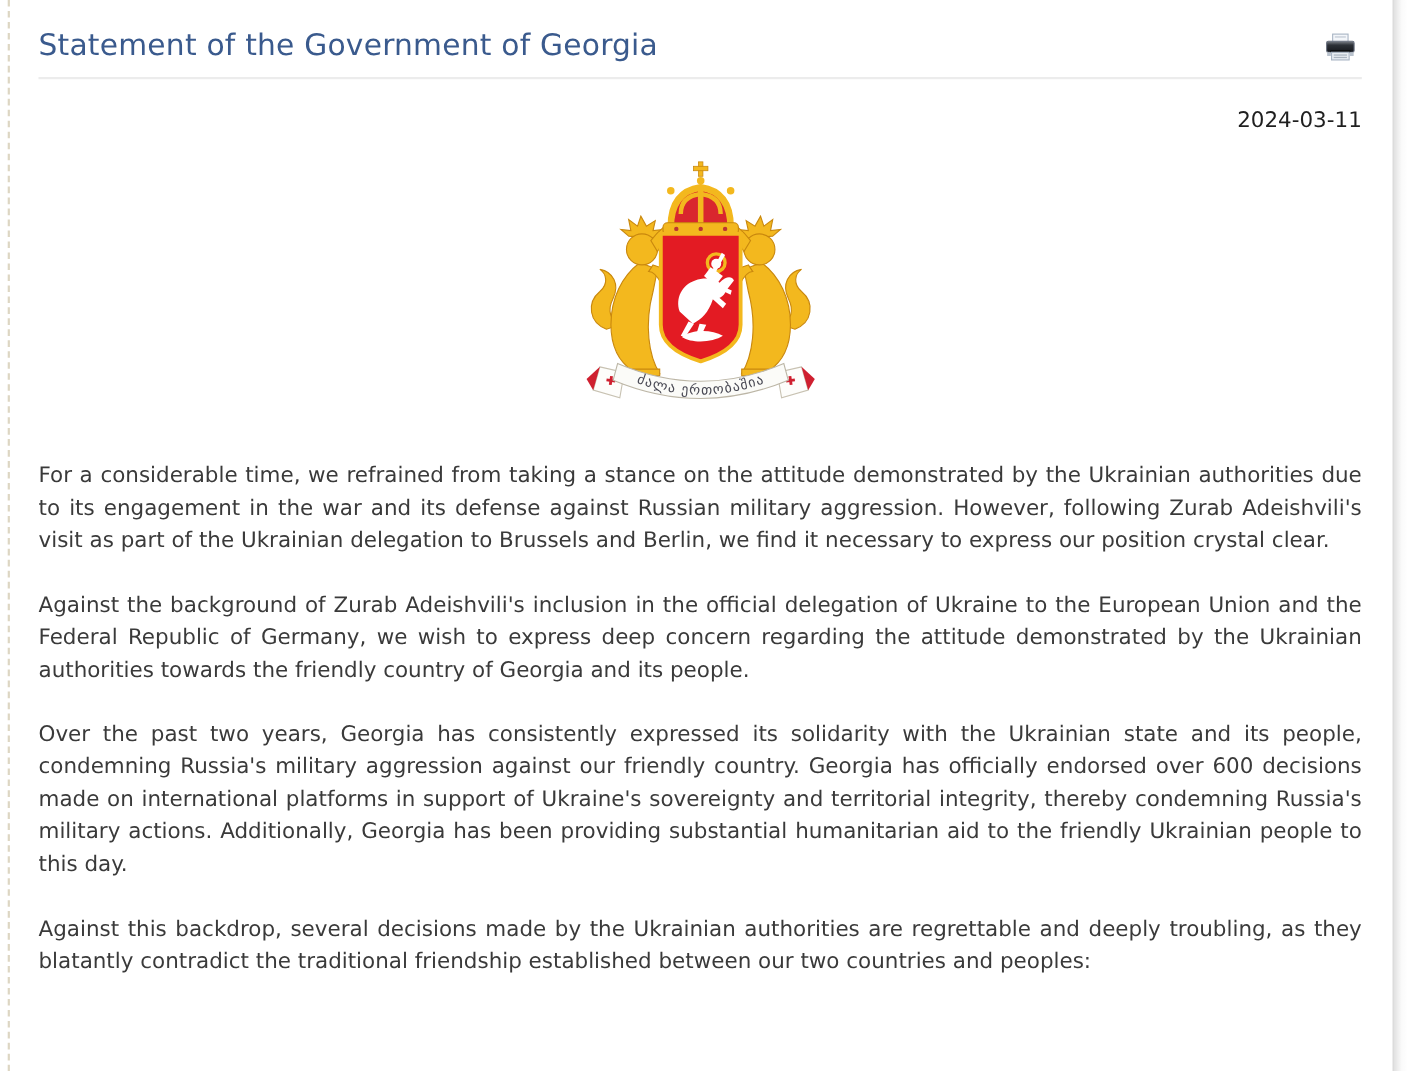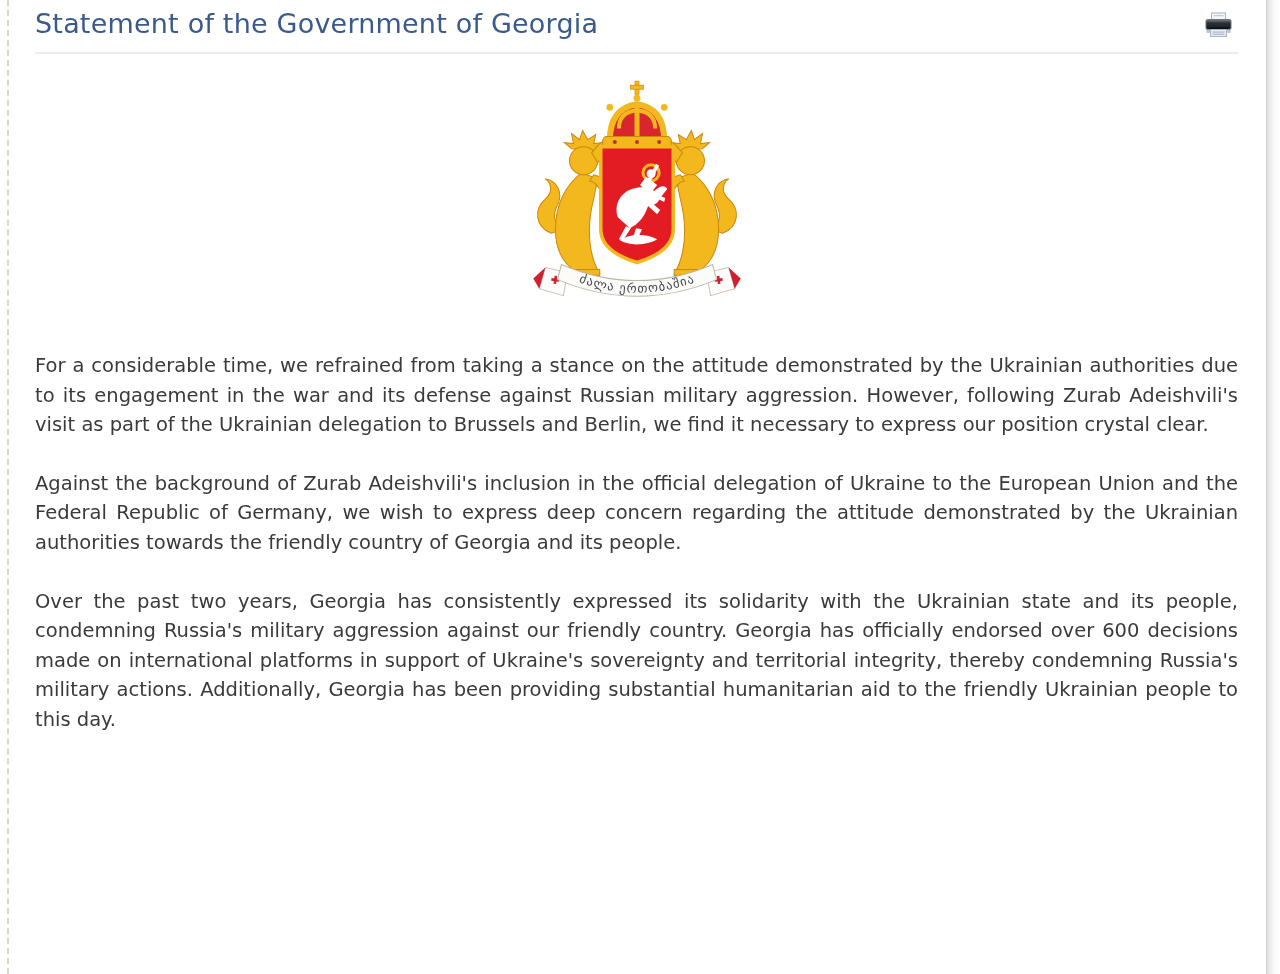--- a/index.html
+++ b/index.html
@@ -12,21 +12,21 @@
     position:absolute;left:7px;top:0;bottom:0;width:0;
     border-left:2px dashed #ddd6c3;
   }
   .right-edge{
     position:absolute;right:0;top:0;bottom:0;width:13px;
     background:linear-gradient(to right, rgba(0,0,0,0.12), rgba(0,0,0,0.02) 55%, rgba(0,0,0,0));
     border-left:1px solid #d2d2d2;
   }
   .content{
     position:absolute;left:9px;right:14px;top:0;bottom:0;
-    padding:6px 28px 10px 26px;
+    padding:24px 28px 10px 26px;
     box-sizing:border-box;
   }
   .header-row{
     display:flex;justify-content:space-between;align-items:flex-start;
   }
   h1.page-title{
     margin:2px 0 0 0;
     font-size:27px;
     font-weight:400;
     color:#3a5a8d;
@@ -86,20 +86,21 @@
           <rect x="9.5" y="21.7" width="12" height="1.1" fill="#aab4c0"></rect>
           <rect x="3.5" y="17.5" width="3.4" height="3.4" fill="#b9c2cd"></rect>
           <rect x="24.2" y="17.5" width="3.4" height="3.4" fill="#b9c2cd"></rect>
         </svg>
       </span>
     </button>
   </div>
 
   <hr class="title-divider">
 
+  <div class="article-date">2024-03-11</div>
 
   <figure class="emblem">
     <svg width="272" height="234" viewBox="0 0 270 232">
 
       <g id="lionL" fill="#f3b81e" stroke="#c9880e" stroke-width="1">
         <path d="M50,152 C34,146 32,128 44,118 C52,111 50,102 44,98 C56,100 62,112 56,124 C50,136 54,144 62,148 Z"></path>
         <path d="M80,92 C64,104 54,124 54,148 C54,168 62,182 74,190 L98,192 C88,176 84,148 92,118 L96,98 Z"></path>
         <path d="M70,68 l-7,-6 9,1 -2,-10 8,6 3,-9 5,9 8,-5 -2,9 10,-1 -7,8 Z"></path>
         <circle cx="82" cy="80" r="14"></circle>
         <path d="M90,72 C98,62 106,56 112,54 L116,62 C108,66 100,74 96,82 Z"></path>
@@ -156,15 +157,16 @@
           <textPath href="#mottoPath" startOffset="50%" text-anchor="middle">ძალა ერთობაშია</textPath>
         </text>
       </g>
     </svg>
   </figure>
 
   <div class="statement">
     <p>For a considerable time, we refrained from taking a stance on the attitude demonstrated by the Ukrainian authorities due to its engagement in the war and its defense against Russian military aggression. However, following Zurab Adeishvili's visit as part of the Ukrainian delegation to Brussels and Berlin, we find it necessary to express our position crystal clear.</p>
     <p>Against the background of Zurab Adeishvili's inclusion in the official delegation of Ukraine to the European Union and the Federal Republic of Germany, we wish to express deep concern regarding the attitude demonstrated by the Ukrainian authorities towards the friendly country of Georgia and its people.</p>
     <p>Over the past two years, Georgia has consistently expressed its solidarity with the Ukrainian state and its people, condemning Russia's military aggression against our friendly country. Georgia has officially endorsed over 600 decisions made on international platforms in support of Ukraine's sovereignty and territorial integrity, thereby condemning Russia's military actions. Additionally, Georgia has been providing substantial humanitarian aid to the friendly Ukrainian people to this day.</p>
+    <p>Against this backdrop, several decisions made by the Ukrainian authorities are regrettable and deeply troubling, as they blatantly contradict the traditional friendship established between our two countries and peoples:</p>
   </div>
 
 </div>
 
 </body></html>

